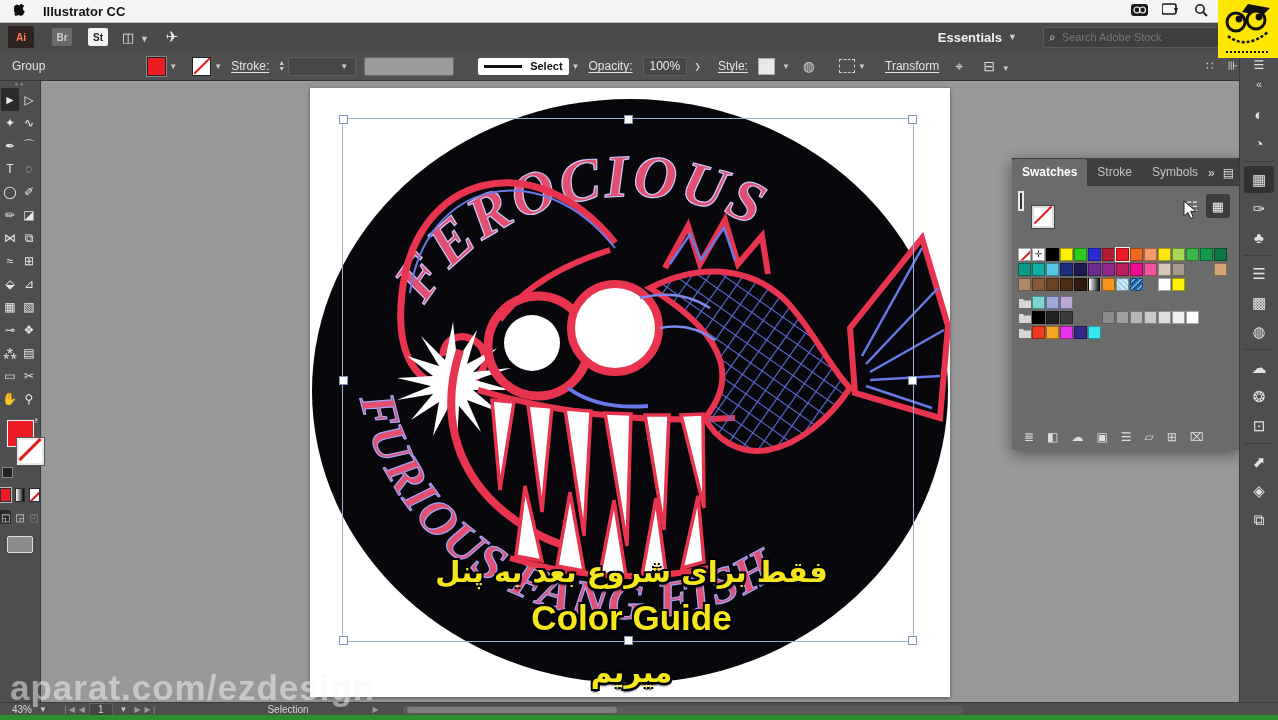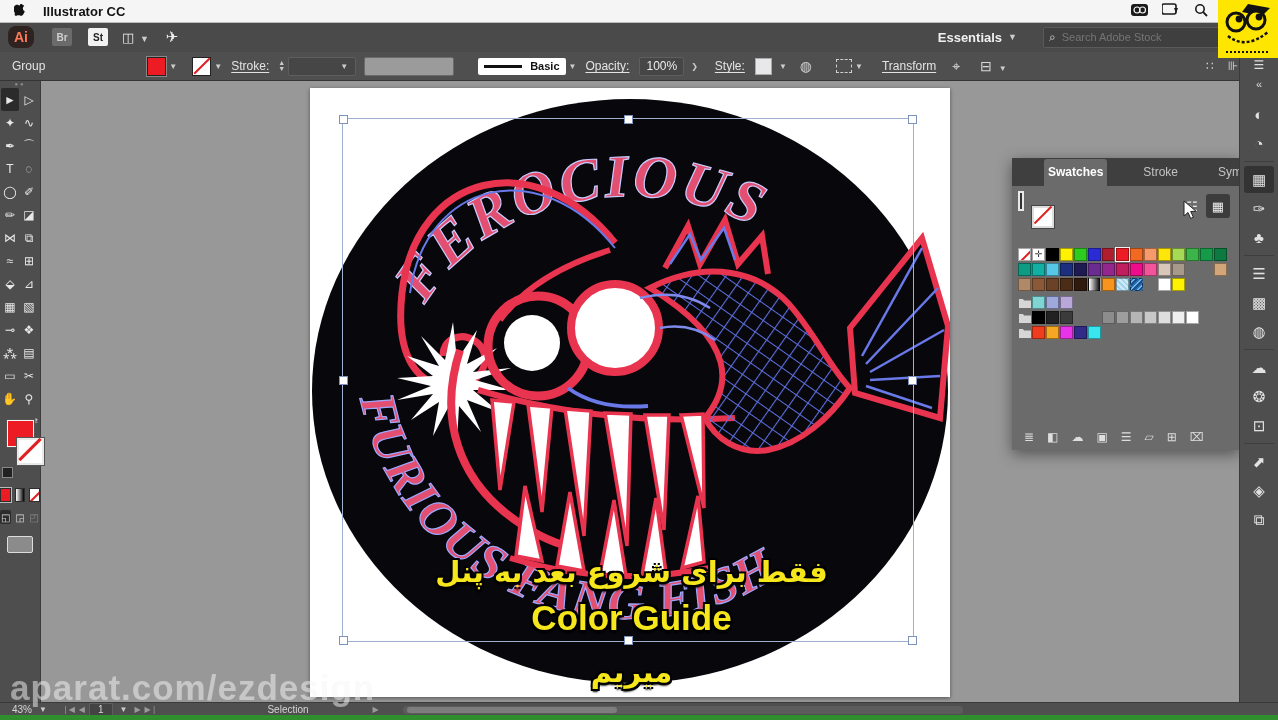--- a/index.html
+++ b/index.html
@@ -11,21 +11,21 @@
            border-bottom:1px solid #bdbdbd;display:flex;align-items:center;color:#111;
            font-size:13px;z-index:40;}
   #menubar .apple{margin:0 16px 0 14px;display:flex;align-items:center;}
   #menubar .appname{font-weight:bold;margin-right:18px;}
   #menubar .mitem{margin:0 11px;cursor:default;}
   #menubar .mb-right{margin-left:auto;display:flex;align-items:center;gap:14px;margin-right:70px;}
   
   #appbar{position:absolute;left:0;top:22px;width:1278px;height:30px;background:#4a4a4a;
           display:flex;align-items:center;color:#ddd;z-index:30;}
   .ailogo{margin:0 10px 0 8px;width:26px;height:22px;background:#2e2320;color:#ff7a59;
-          font-weight:bold;font-size:14px;display:flex;align-items:center;justify-content:center;border-radius:8px;}
+          font-weight:bold;font-size:10px;display:flex;align-items:center;justify-content:center;border-radius:2px;}
   .sqicon{width:20px;height:18px;border-radius:2px;display:flex;align-items:center;justify-content:center;
           font-size:10px;font-weight:bold;margin:0 8px;}
   .br{background:#6b6b6b;color:#cfcfcf;}
   .st{background:#f2f2f2;color:#222;}
   .arrange{color:#eee;font-size:13px;margin:0 6px;letter-spacing:1px;}
   .plane{color:#f0f0f0;font-size:15px;margin:0 10px;}
   #appbar .ab-right{margin-left:auto;display:flex;align-items:center;margin-right:53px;}
   .wslabel{font-weight:bold;color:#f0f0f0;font-size:13px;margin-right:6px;}
   .chev{color:#ccc;font-size:9px;}
   .searchbox{display:flex;align-items:center;background:#3f3f3f;border:1px solid #5a5a5a;
@@ -95,21 +95,21 @@
   #dock .dockhead{color:#ddd;font-size:12px;height:26px;display:flex;align-items:center;}
   #dock .collapse{color:#ddd;font-size:11px;height:22px;}
   .dockicon{width:30px;height:27px;display:flex;align-items:center;justify-content:center;color:#e2e2e2;
             font-size:15px;border-radius:3px;margin:1px 0;}
   .dockicon.active{background:#333;}
   .docksep{width:30px;height:1px;background:#3e3e3e;margin:3px 0;}
   
   #swpanel{position:absolute;left:1012px;top:158px;width:228px;height:292px;z-index:34;
            box-shadow:0 4px 14px rgba(0,0,0,.45);font-size:12px;}
   #swtabs{height:28px;background:#3f3f3f;display:flex;align-items:flex-end;color:#c4c4c4;}
-  .swtab{padding:6px 4px 7px;cursor:default;margin-left:32px;}
+  .swtab{padding:6px 10px 7px;cursor:default;}
   .swtab.active{background:#6b6b6b;color:#fff;font-weight:bold;border-radius:3px 3px 0 0;}
   #swtabs .tabicons{margin-left:auto;display:flex;align-items:center;gap:8px;margin-right:6px;color:#ddd;padding-bottom:6px;}
   #swbody{height:264px;background:#6b6b6b;position:relative;}
   .swfs{position:absolute;left:8px;top:8px;}
   .swfs .f{width:20px;height:20px;background:#ed1c24;border:1px solid #333;outline:2px solid #e9e9e9;position:relative;z-index:2;}
   .swfs .s{position:absolute;left:12px;top:12px;width:18px;height:18px;background:#fff;border:2px solid #ddd;
            box-shadow:0 0 0 1px #444;z-index:1;}
   .swfs .s::after{content:"";position:absolute;left:-3px;top:6px;width:24px;height:2px;background:#e02020;transform:rotate(-45deg);}
   .viewicons{position:absolute;right:10px;top:8px;display:flex;gap:8px;align-items:center;}
   .listview{color:#e8e8e8;font-size:13px;}
@@ -216,21 +216,21 @@
     <span class="stepper">
         <span>▲</span>
         <span>▼</span>
       </span>
     <span class="dd" style="width:58px">
         <span class="tinychev" style="margin-left:auto">▼</span>
       </span>
     <span class="profilebox"></span>
     <span class="brushbox">
       <span class="brushline"></span>
-      <span style="font-size:11px;font-weight:bold;">Basic</span>
+      <span style="font-size:11px;font-weight:bold;">Select</span>
     </span>
     <span class="tinychev">▼</span>
     <span class="lbl u">Opacity:</span>
     <span class="valbox">100%</span>
     <span class="tinychev">❯</span>
     <span class="lbl u" style="margin-left:14px">Style:</span>
     <span class="stylechip"></span>
     <span class="tinychev">▼</span>
     <span class="cicon">◍</span>
     <span class="dashbox"></span>

